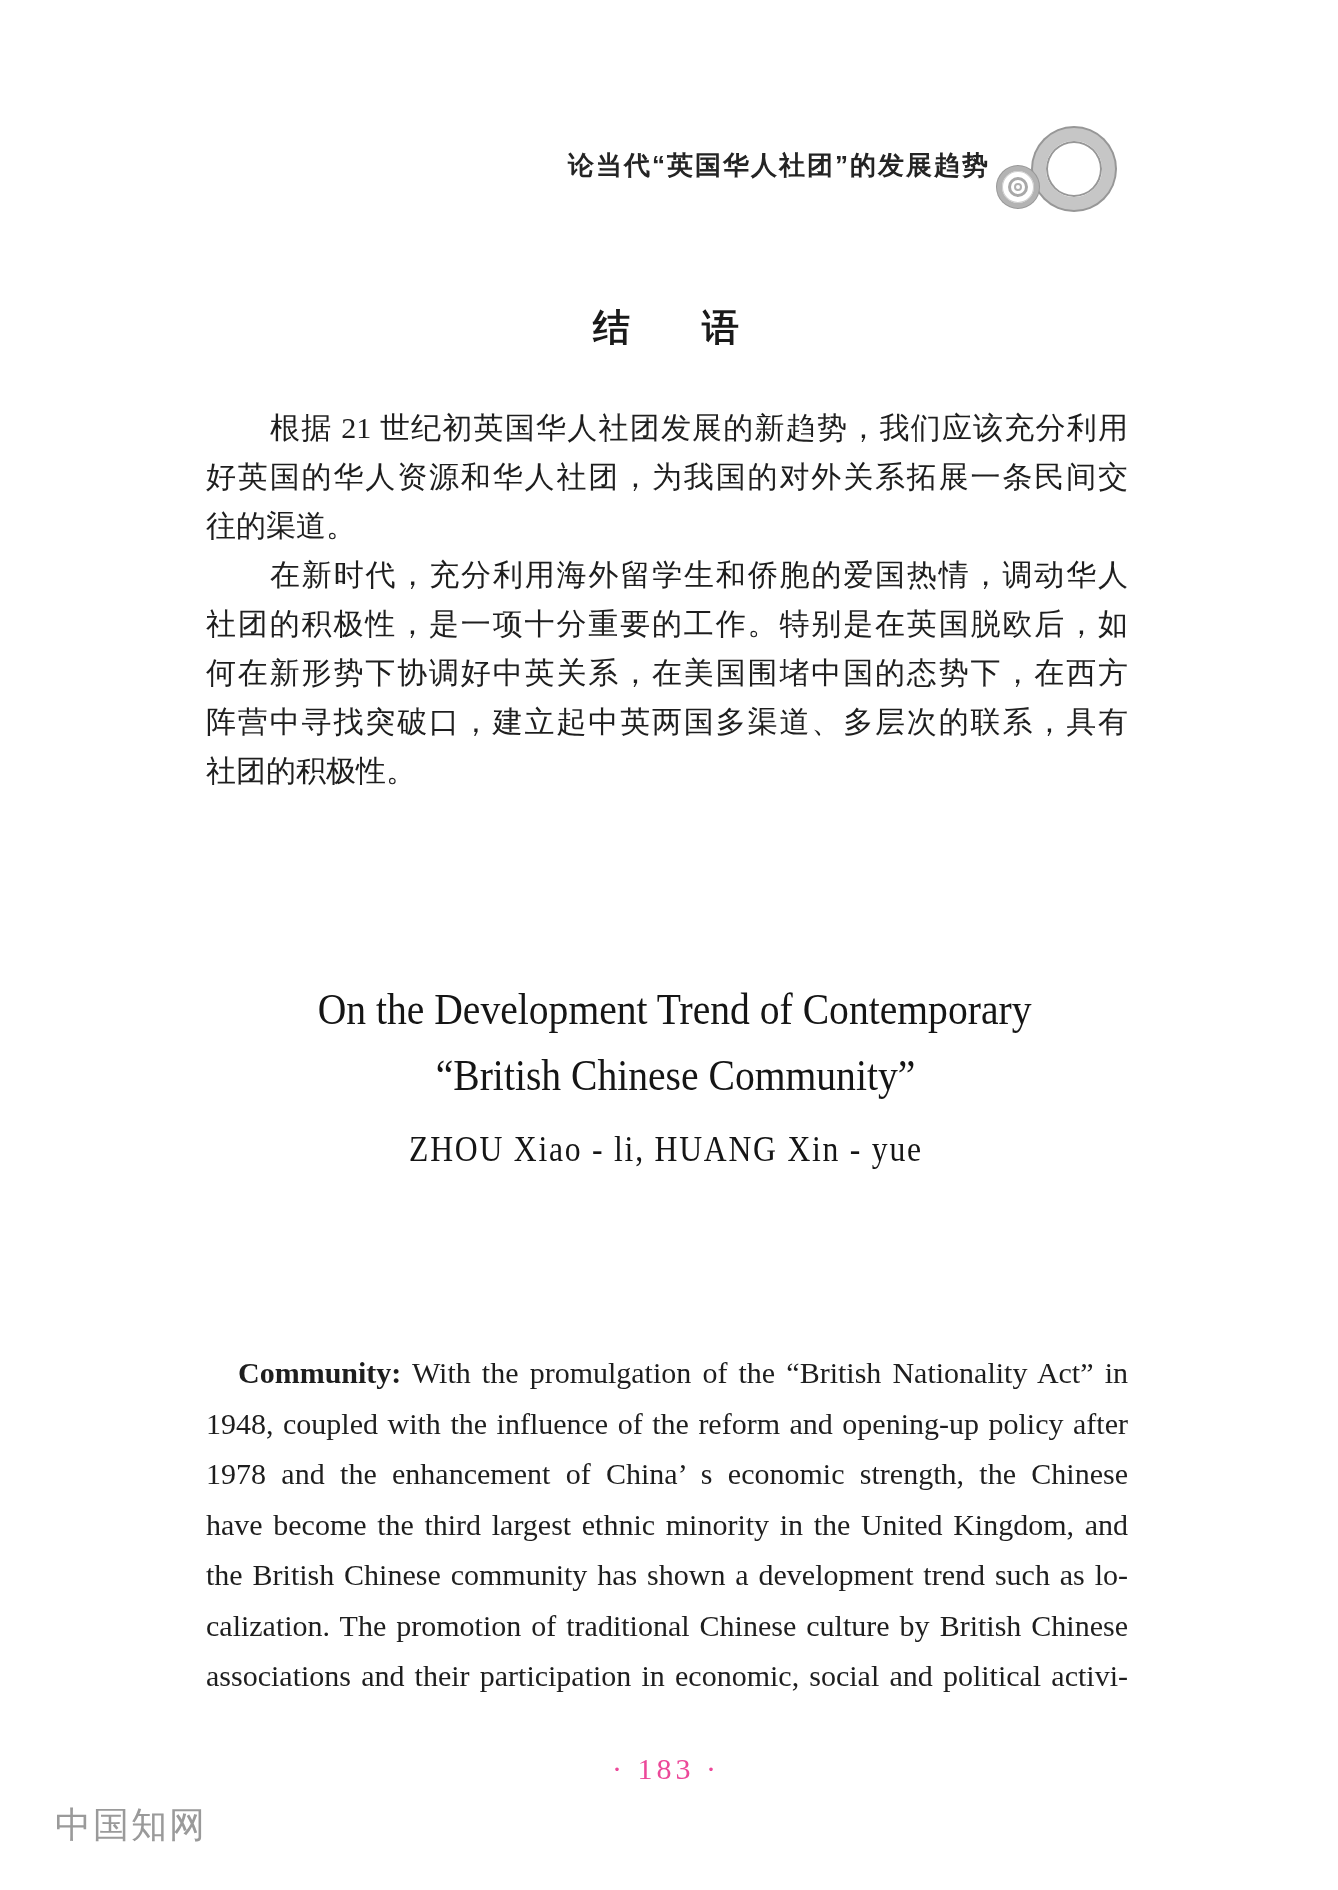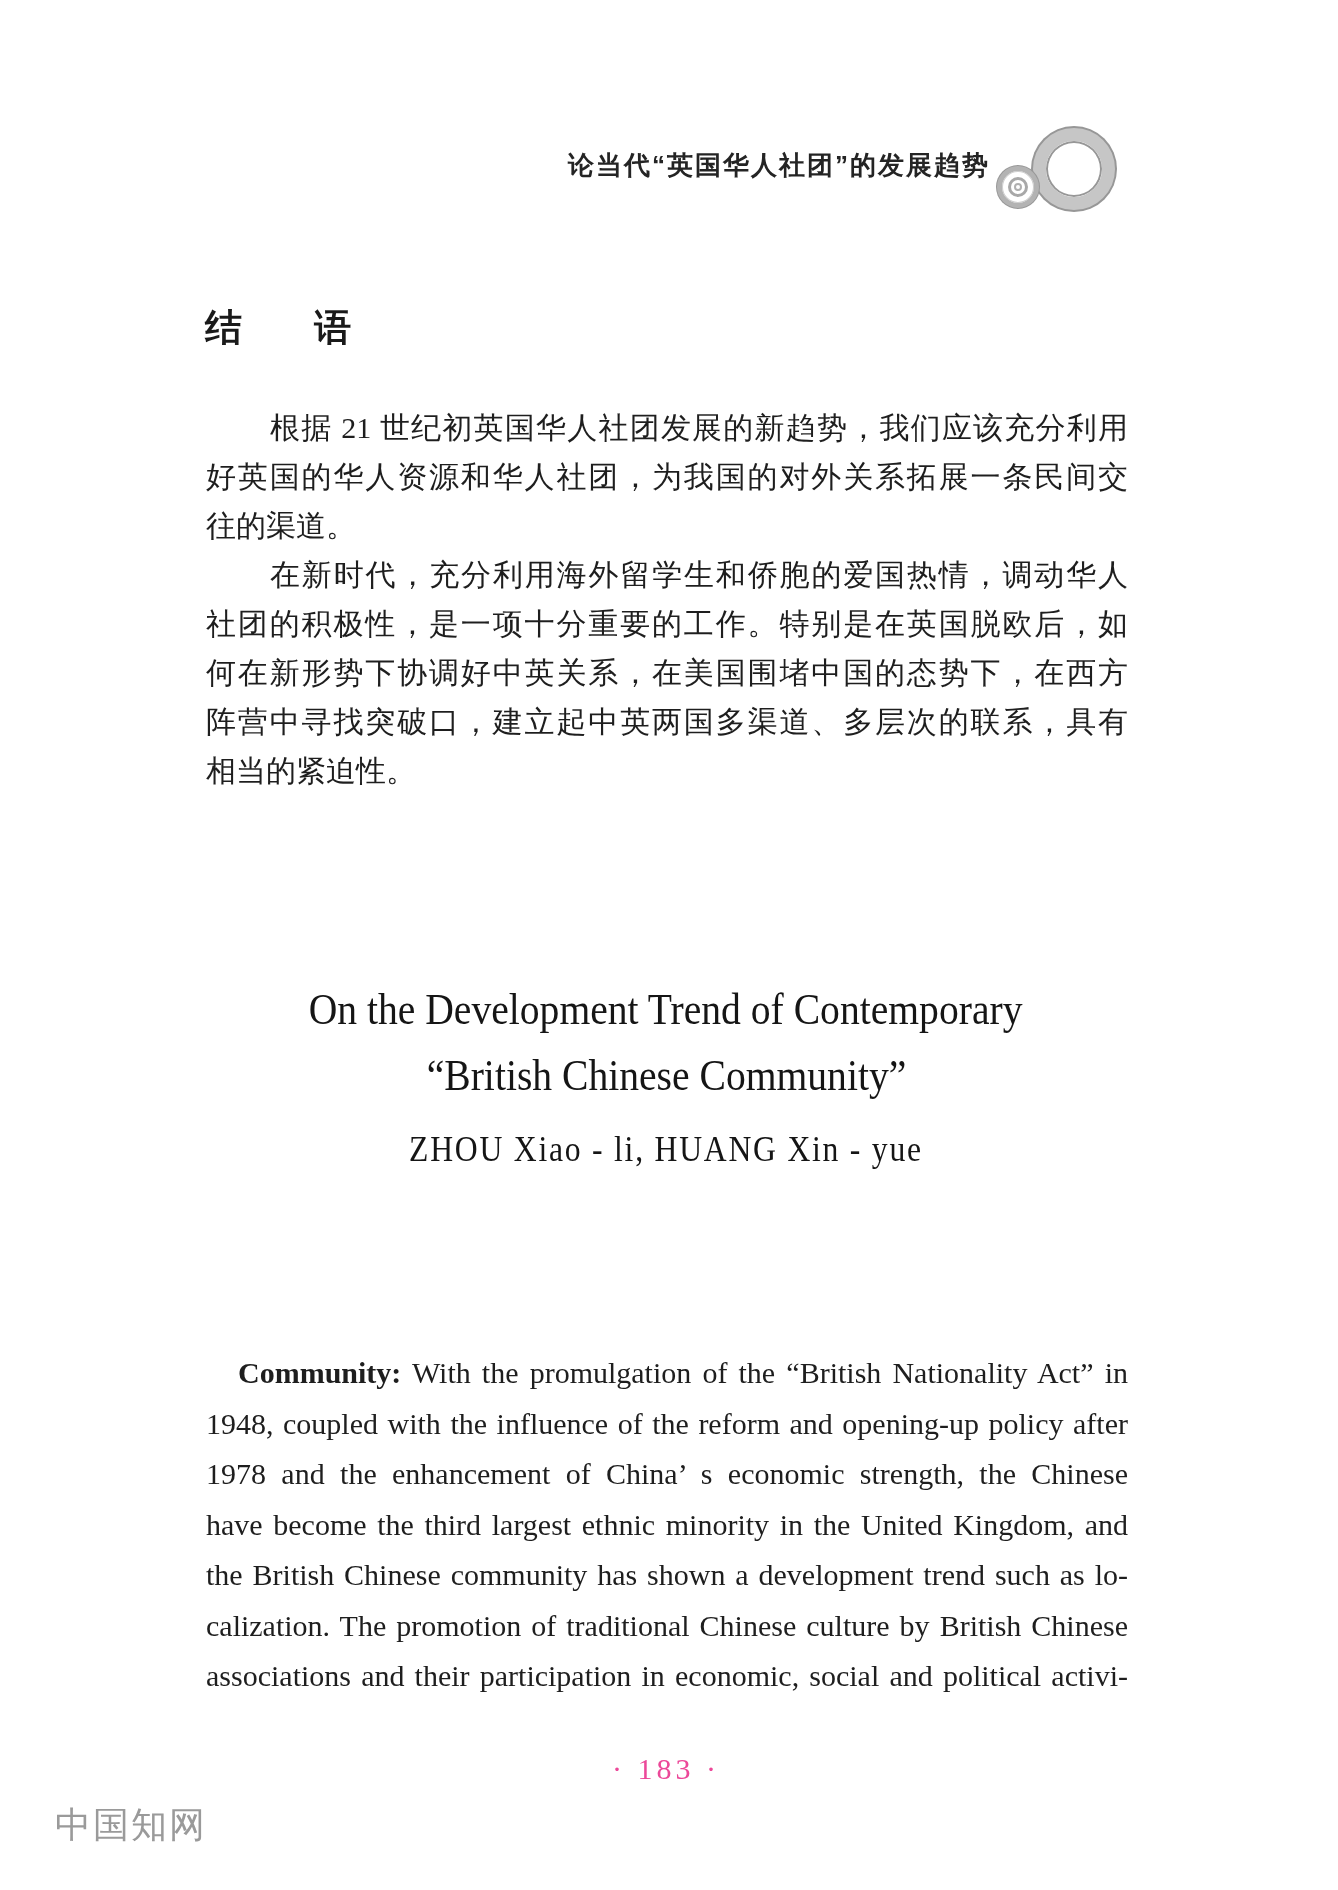--- a/index.html
+++ b/index.html
@@ -50,40 +50,41 @@
   .logo .core-ring {
     width: 8px; height: 8px; box-sizing: border-box;
     border: 2px solid #b0b0b0; border-radius: 50%;
     margin: 3px auto 0;
   }
 
   
   .section-title {
     position: absolute;
     top: 303px; left: 205px; width: 922px;
+    text-align: center;
     font-size: 37px;
     font-weight: bold;
     word-spacing: 1.7em;
     color: #1a1a1a;
   }
   .cn-body {
     position: absolute;
     top: 403px; left: 206px; width: 922px;
     font-size: 30px;
     line-height: 49px;
     color: #1e1e1e;
   }
   .cn-body .line { height: 49px; white-space: nowrap; }
   .cn-body .line.full { text-align: justify; text-align-last: justify; white-space: normal; }
   .cn-body .line.indent { padding-left: 64px; box-sizing: border-box; }
 
   
   .en-title {
     position: absolute;
-    top: 984px; left: 205px; width: 922px;
+    top: 984px; left: 214px; width: 922px;
     text-align: center;
     font-size: 45px;
     line-height: 50px;
     color: #151515;
   }
   .en-title .t-line { margin-bottom: 16px; }
   .condensed { display: inline-block; transform: scaleX(0.88); transform-origin: 50% 50%; white-space: nowrap; }
   .authors {
     position: absolute;
     top: 1128px; left: 205px; width: 922px;
@@ -146,21 +147,21 @@
   <div class="section-title">结 语</div>
 
   <div class="cn-body">
     <div class="line full indent">根据 21 世纪初英国华人社团发展的新趋势，我们应该充分利用</div>
     <div class="line full">好英国的华人资源和华人社团，为我国的对外关系拓展一条民间交</div>
     <div class="line">往的渠道。</div>
     <div class="line full indent">在新时代，充分利用海外留学生和侨胞的爱国热情，调动华人</div>
     <div class="line full">社团的积极性，是一项十分重要的工作。特别是在英国脱欧后，如</div>
     <div class="line full">何在新形势下协调好中英关系，在美国围堵中国的态势下，在西方</div>
     <div class="line full">阵营中寻找突破口，建立起中英两国多渠道、多层次的联系，具有</div>
-    <div class="line">相当的紧迫性。</div>
+    <div class="line">社团的积极性。</div>
   </div>
 
   <div class="en-title">
     <div class="t-line">
       <span class="condensed">On the Development Trend of Contemporary</span>
     </div>
     <div class="t-line">
       <span class="condensed">“British Chinese Community”</span>
     </div>
   </div>

